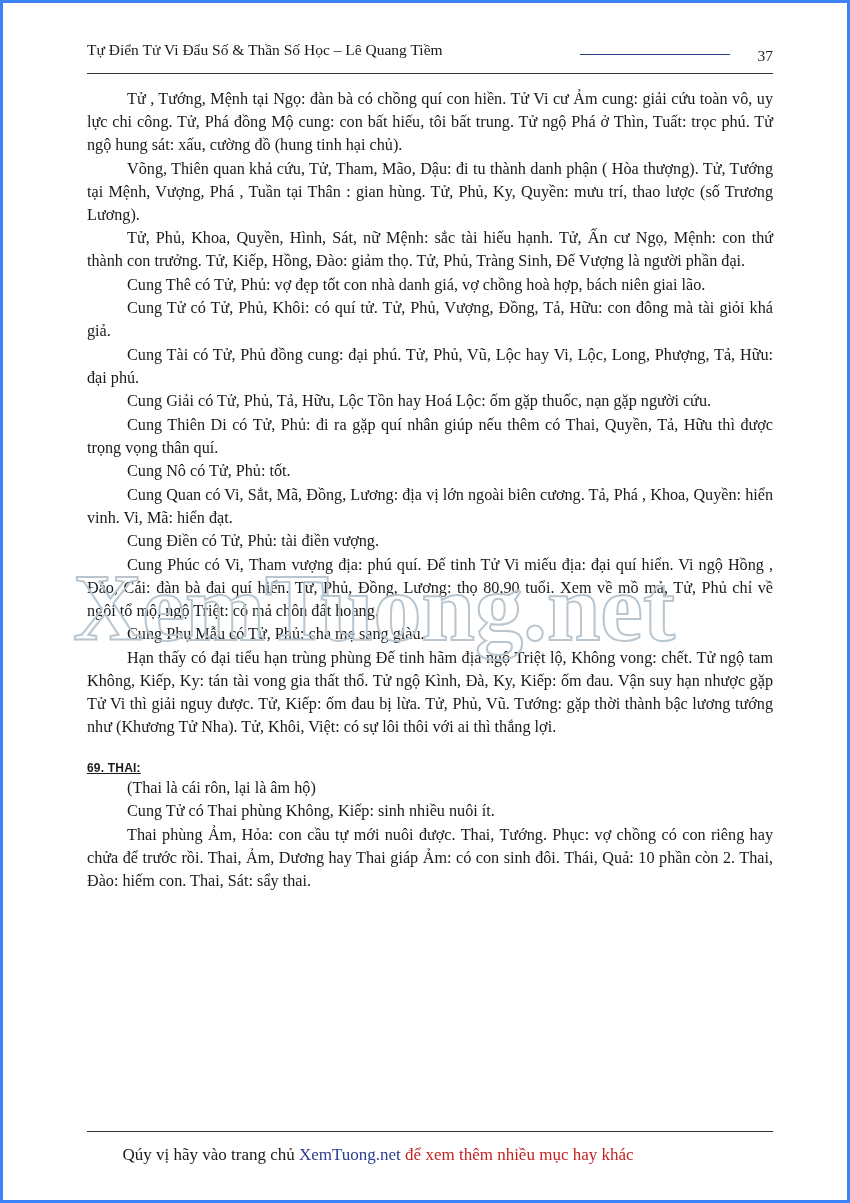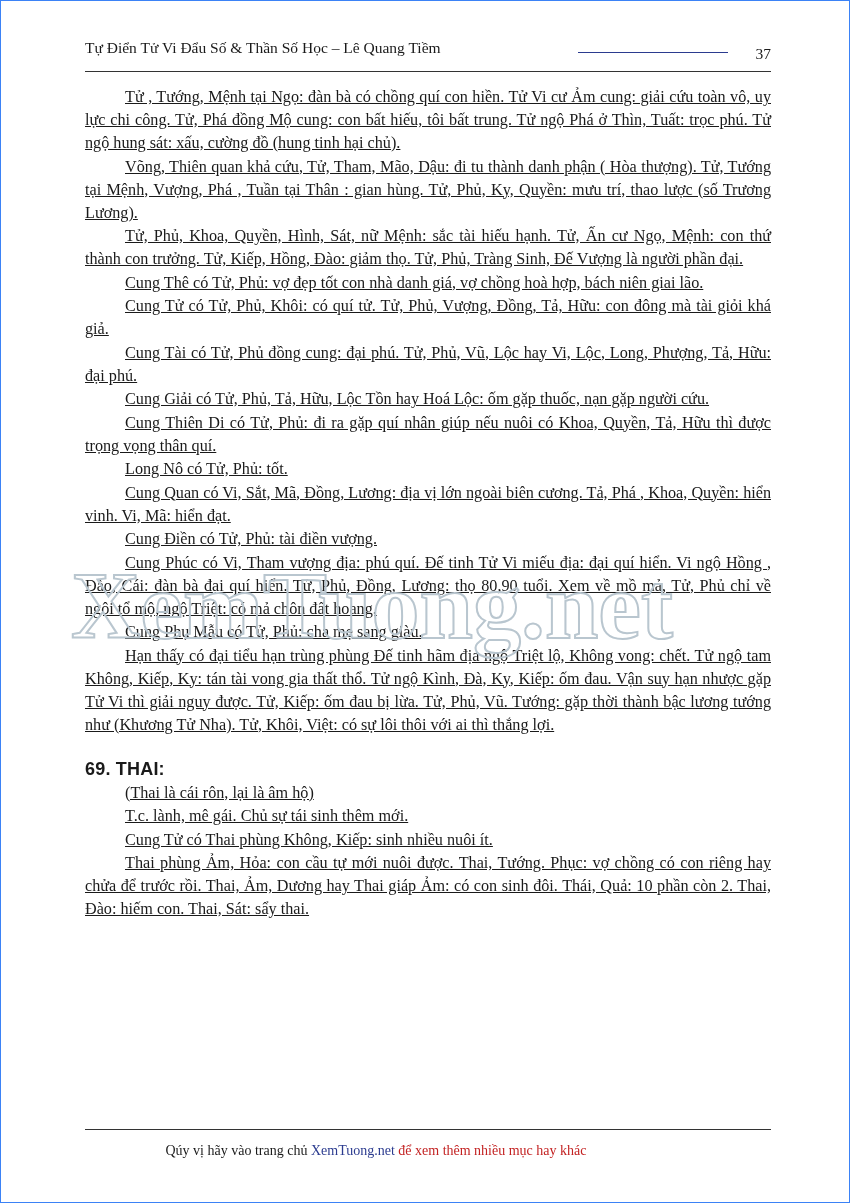--- a/index.html
+++ b/index.html
@@ -13,21 +13,21 @@
     font-family: "Liberation Serif", serif;
     color: #1a1a1a;
     position: relative;
     overflow: hidden;
   }
   .page {
     position: relative;
     width: 850px;
     height: 1203px;
     box-sizing: border-box;
-    border: 1px solid #3b82f6;
+    border: 3px solid #3b82f6;
     background: #fff;
   }
   .content {
     position: absolute;
     left: 84px;
     top: 38px;
     width: 686px;
   }
   
   .header {
@@ -64,28 +64,28 @@
     margin-bottom: 14px;
   }
   
   .para {
     font-size: 16.2px;
     line-height: 1.42;
     text-align: justify;
     margin: 0 0 0.5px 0;
     text-indent: 40px;
     hyphens: none;
-    text-decoration: underline;
   }
   .section-head {
-    font-size: 18px;
+    font-size: 12px;
     font-weight: bold;
     font-family: "Liberation Sans", sans-serif;
     margin: 22px 0 2px 0;
     letter-spacing: 0.2px;
+    text-decoration: underline;
   }
   
   .watermark {
     position: absolute;
     left: 70px;
     top: 555px;
     width: 700px;
     height: 110px;
     pointer-events: none;
     z-index: 5;
@@ -100,21 +100,21 @@
     top: 1128px;
     width: 686px;
     border-bottom: 1px solid #333;
   }
   .footer {
     position: absolute;
     left: 0;
     top: 1142px;
     width: 750px;
     text-align: center;
-    font-size: 14px;
+    font-size: 17px;
     font-family: "Liberation Serif", serif;
   }
   .footer .f-dark { color: #1a1a1a; }
   .footer .f-red { color: #c32222; }
   .footer .f-blue { color: #2b3b8f; }
 </style>
 </head>
 <body>
 
 <div class="page">
@@ -130,32 +130,31 @@
     </div>
     <div class="header-sep"></div>
 
     <p class="para">Tử , Tướng, Mệnh tại Ngọ: đàn bà có chồng quí con hiền. Tử Vi  cư Ảm cung: giải cứu toàn vô, uy lực chi công. Tử, Phá đồng Mộ cung: con bất hiếu, tôi bất trung. Tử ngộ Phá ở Thìn, Tuất: trọc phú. Tử ngộ hung sát: xấu, cường đồ (hung tinh hại chủ).</p>
     <p class="para">Võng, Thiên quan khả cứu, Tử, Tham, Mão, Dậu: đi tu thành danh phận ( Hòa thượng). Tử, Tướng tại Mệnh, Vượng, Phá , Tuần tại Thân : gian hùng. Tử, Phủ, Ky, Quyền: mưu trí, thao lược (số Trương Lương).</p>
     <p class="para">Tử, Phủ, Khoa, Quyền, Hình, Sát, nữ Mệnh: sắc tài hiếu hạnh. Tử, Ấn cư Ngọ, Mệnh: con thứ thành con trưởng. Tử, Kiếp, Hồng, Đào: giảm thọ. Tử, Phủ, Tràng Sinh, Đế Vượng là người phần đại.</p>
     <p class="para">Cung Thê có Tử, Phủ: vợ đẹp tốt con nhà danh giá, vợ chồng hoà hợp, bách niên giai lão.</p>
     <p class="para">Cung Tử có Tử, Phủ, Khôi: có quí tử. Tử, Phủ, Vượng, Đồng, Tả, Hữu: con đông mà tài giỏi khá giả.</p>
     <p class="para">Cung Tài có Tử, Phủ đồng cung: đại phú. Tử, Phủ, Vũ, Lộc hay Vi, Lộc, Long, Phượng, Tả, Hữu: đại phú.</p>
     <p class="para">Cung Giải có Tử, Phủ, Tả, Hữu, Lộc Tồn hay Hoá Lộc: ốm gặp thuốc, nạn gặp người cứu.</p>
-    <p class="para">Cung Thiên Di có Tử, Phủ: đi ra gặp quí nhân giúp nếu nuôi có Khoa, Quyền, Tả, Hữu thì được trọng vọng thân quí.</p>
-    <p class="para">Long Nô có Tử, Phủ: tốt.</p>
+    <p class="para">Cung Thiên Di có Tử, Phủ: đi ra gặp quí nhân giúp nếu thêm có Thai, Quyền, Tả, Hữu thì được trọng vọng thân quí.</p>
+    <p class="para">Cung Nô có Tử, Phủ: tốt.</p>
     <p class="para">Cung Quan có Vi, Sắt, Mã, Đồng, Lương: địa vị lớn ngoài biên cương. Tả, Phá , Khoa, Quyền: hiển vinh. Vi, Mã: hiển đạt.</p>
     <p class="para">Cung Điền có Tử, Phủ: tài điền vượng.</p>
     <p class="para">Cung Phúc có Vi, Tham vượng địa: phú quí. Đế tinh Tử Vi miếu địa: đại quí hiển. Vi ngộ Hồng , Đào, Cái: đàn bà đại quí hiển. Tử, Phủ, Đồng, Lương: thọ 80,90 tuổi. Xem về mồ mả, Tử, Phủ chỉ về ngôi tổ mộ, ngộ Triệt: có mả chôn đất hoang.</p>
     <p class="para">Cung Phụ Mẫu có Tử, Phủ: cha mẹ sang giàu.</p>
     <p class="para">Hạn thấy có đại tiểu hạn trùng phùng Đế tinh hãm địa ngộ Triệt lộ, Không vong: chết. Tử ngộ tam Không, Kiếp, Ky: tán tài vong gia thất thổ. Tử ngộ Kình, Đà, Ky, Kiếp: ốm đau. Vận suy hạn nhược gặp Tử Vi thì giải nguy được. Tử, Kiếp: ốm đau bị lừa. Tử, Phủ, Vũ. Tướng: gặp thời thành bậc lương tướng như (Khương Tử Nha). Tử, Khôi, Việt: có sự lôi thôi với ai thì thắng lợi.</p>
 
     <div class="section-head">69. THAI:</div>
 
     <p class="para">(Thai là cái rôn, lại là âm hộ)</p>
-    <p class="para">T.c. lành, mê gái. Chủ sự tái sinh thêm mới.</p>
     <p class="para">Cung Tử có Thai phùng Không, Kiếp: sinh nhiều nuôi ít.</p>
     <p class="para">Thai phùng Ảm, Hỏa: con cầu tự mới nuôi được. Thai, Tướng. Phục: vợ chồng có con riêng hay chửa để trước rồi. Thai, Ảm, Dương hay Thai giáp Ảm: có con sinh đôi. Thái, Quả: 10 phần còn 2. Thai, Đào: hiếm con. Thai, Sát: sẩy thai.</p>
 
   </div>
 
   <div class="watermark">
     <svg width="700" height="110" viewBox="0 0 700 110" xmlns="http://www.w3.org/2000/svg">
       <text x="0" y="82" font-family="Liberation Serif, serif" font-size="96" font-weight="bold" fill="none" stroke="#b9c6cf" stroke-width="2">XemTuong.net</text>
     </svg>
   </div>

